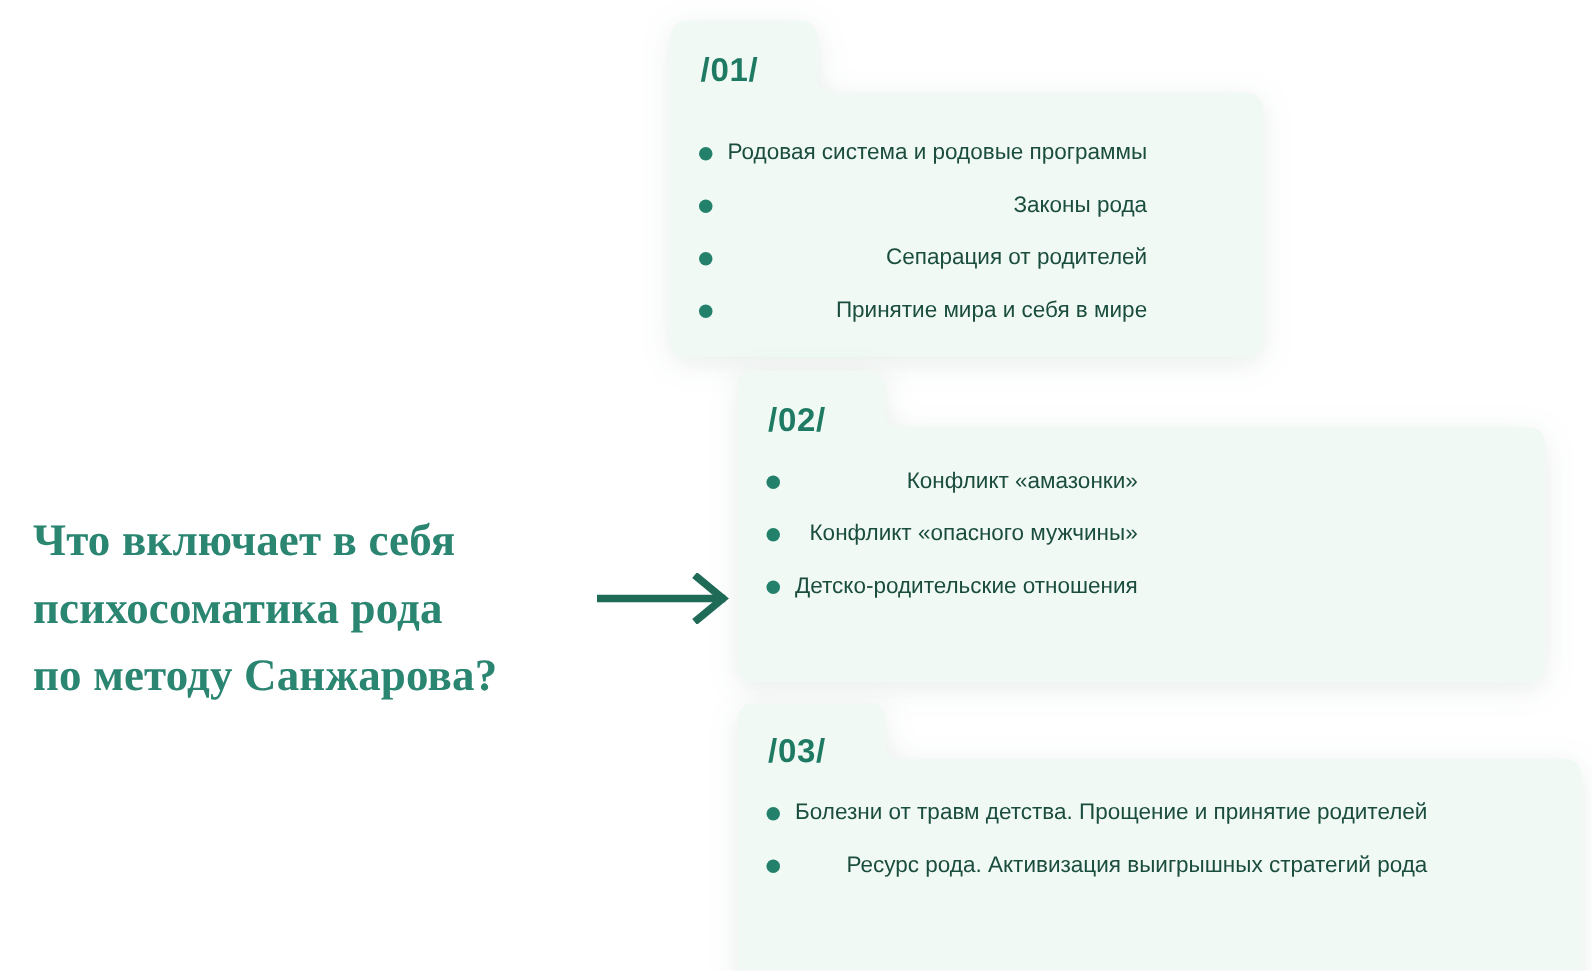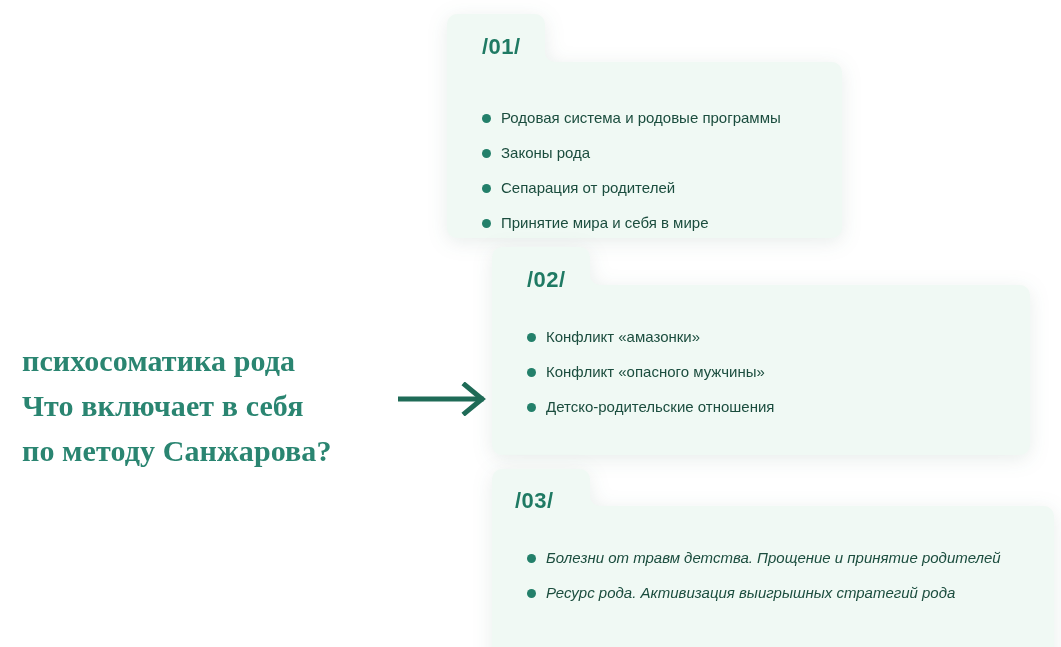--- a/index.html
+++ b/index.html
@@ -54,27 +54,27 @@
     position: absolute;
     inset: 0;
   }
   .card-number {
     position: absolute;
     font-family: "Liberation Sans", sans-serif;
     font-weight: bold;
     font-size: 22px;
     letter-spacing: 0.5px;
     color: #1f7a63;
-    margin-left: 15px;
   }
   .card-list {
     position: absolute;
-    margin: 16px;
+    margin: 0;
     padding: 0;
     list-style: none;
+    text-align: right;
   }
   .card-list li {
     position: relative;
     padding-left: 19px;
     font-size: 15px;
     line-height: 20px;
     color: #1b4d3e;
     white-space: nowrap;
   }
   .card-list li + li {
@@ -95,29 +95,29 @@
   #card-01 .card-number { left: 20px; top: 20px; }
   #card-01 .card-list { left: 19px; top: 78px; }
 
   
   #card-02 { left: 492px; top: 247px; width: 538px; height: 208px; }
   #card-02 .card-number { left: 20px; top: 20px; text-align: center; }
   #card-02 .card-list { left: 19px; top: 64px; }
 
   
   #card-03 { left: 492px; top: 469px; width: 562px; height: 200px; }
-  #card-03 .card-number { left: 8px; top: 19px; }
-  #card-03 .card-list { left: 19px; top: 63px; font-style: italic; }
+  #card-03 .card-number { left: 20px; top: 19px; }
+  #card-03 .card-list { left: 19px; top: 63px; }
 </style>
 </head>
 <body>
 
 <div class="heading-block">
+  <div class="heading-line">Что включает в себя</div>
   <div class="heading-line">психосоматика рода</div>
-  <div class="heading-line">Что включает в себя</div>
   <div class="heading-line">по методу Санжарова?</div>
 </div>
 
 <div class="arrow">
   <svg width="92" height="34" viewBox="0 0 92 34" xmlns="http://www.w3.org/2000/svg">
     <path d="M2 17 H83" stroke="#1f6b57" stroke-width="5" stroke-linecap="square" fill="none"></path>
     <path d="M67 3 L84 17 L67 31" stroke="#1f6b57" stroke-width="5" stroke-linecap="square" stroke-linejoin="miter" fill="none"></path>
   </svg>
 </div>
 

